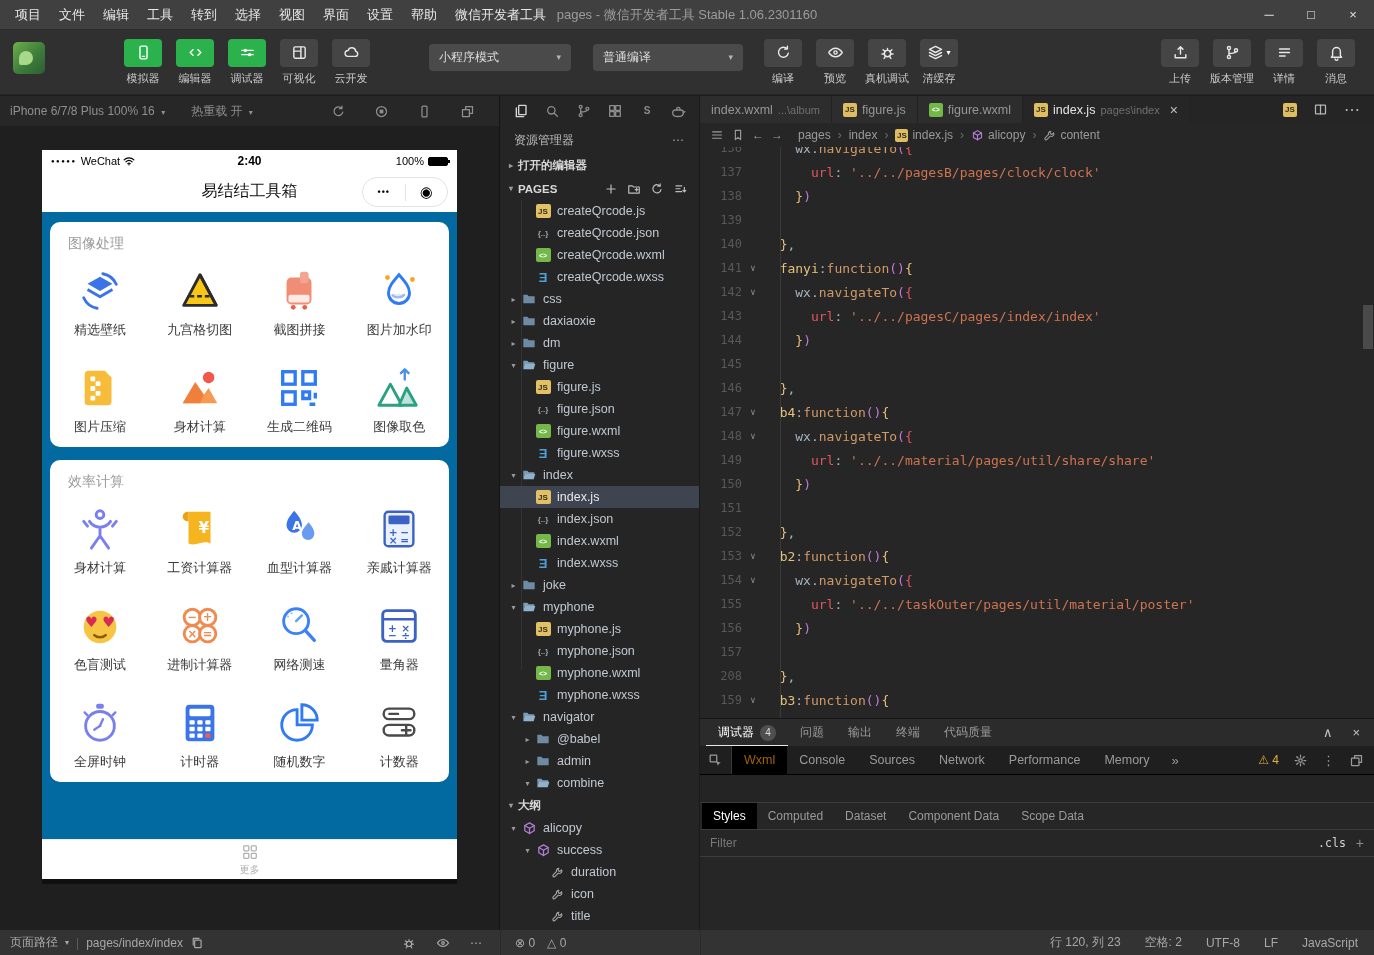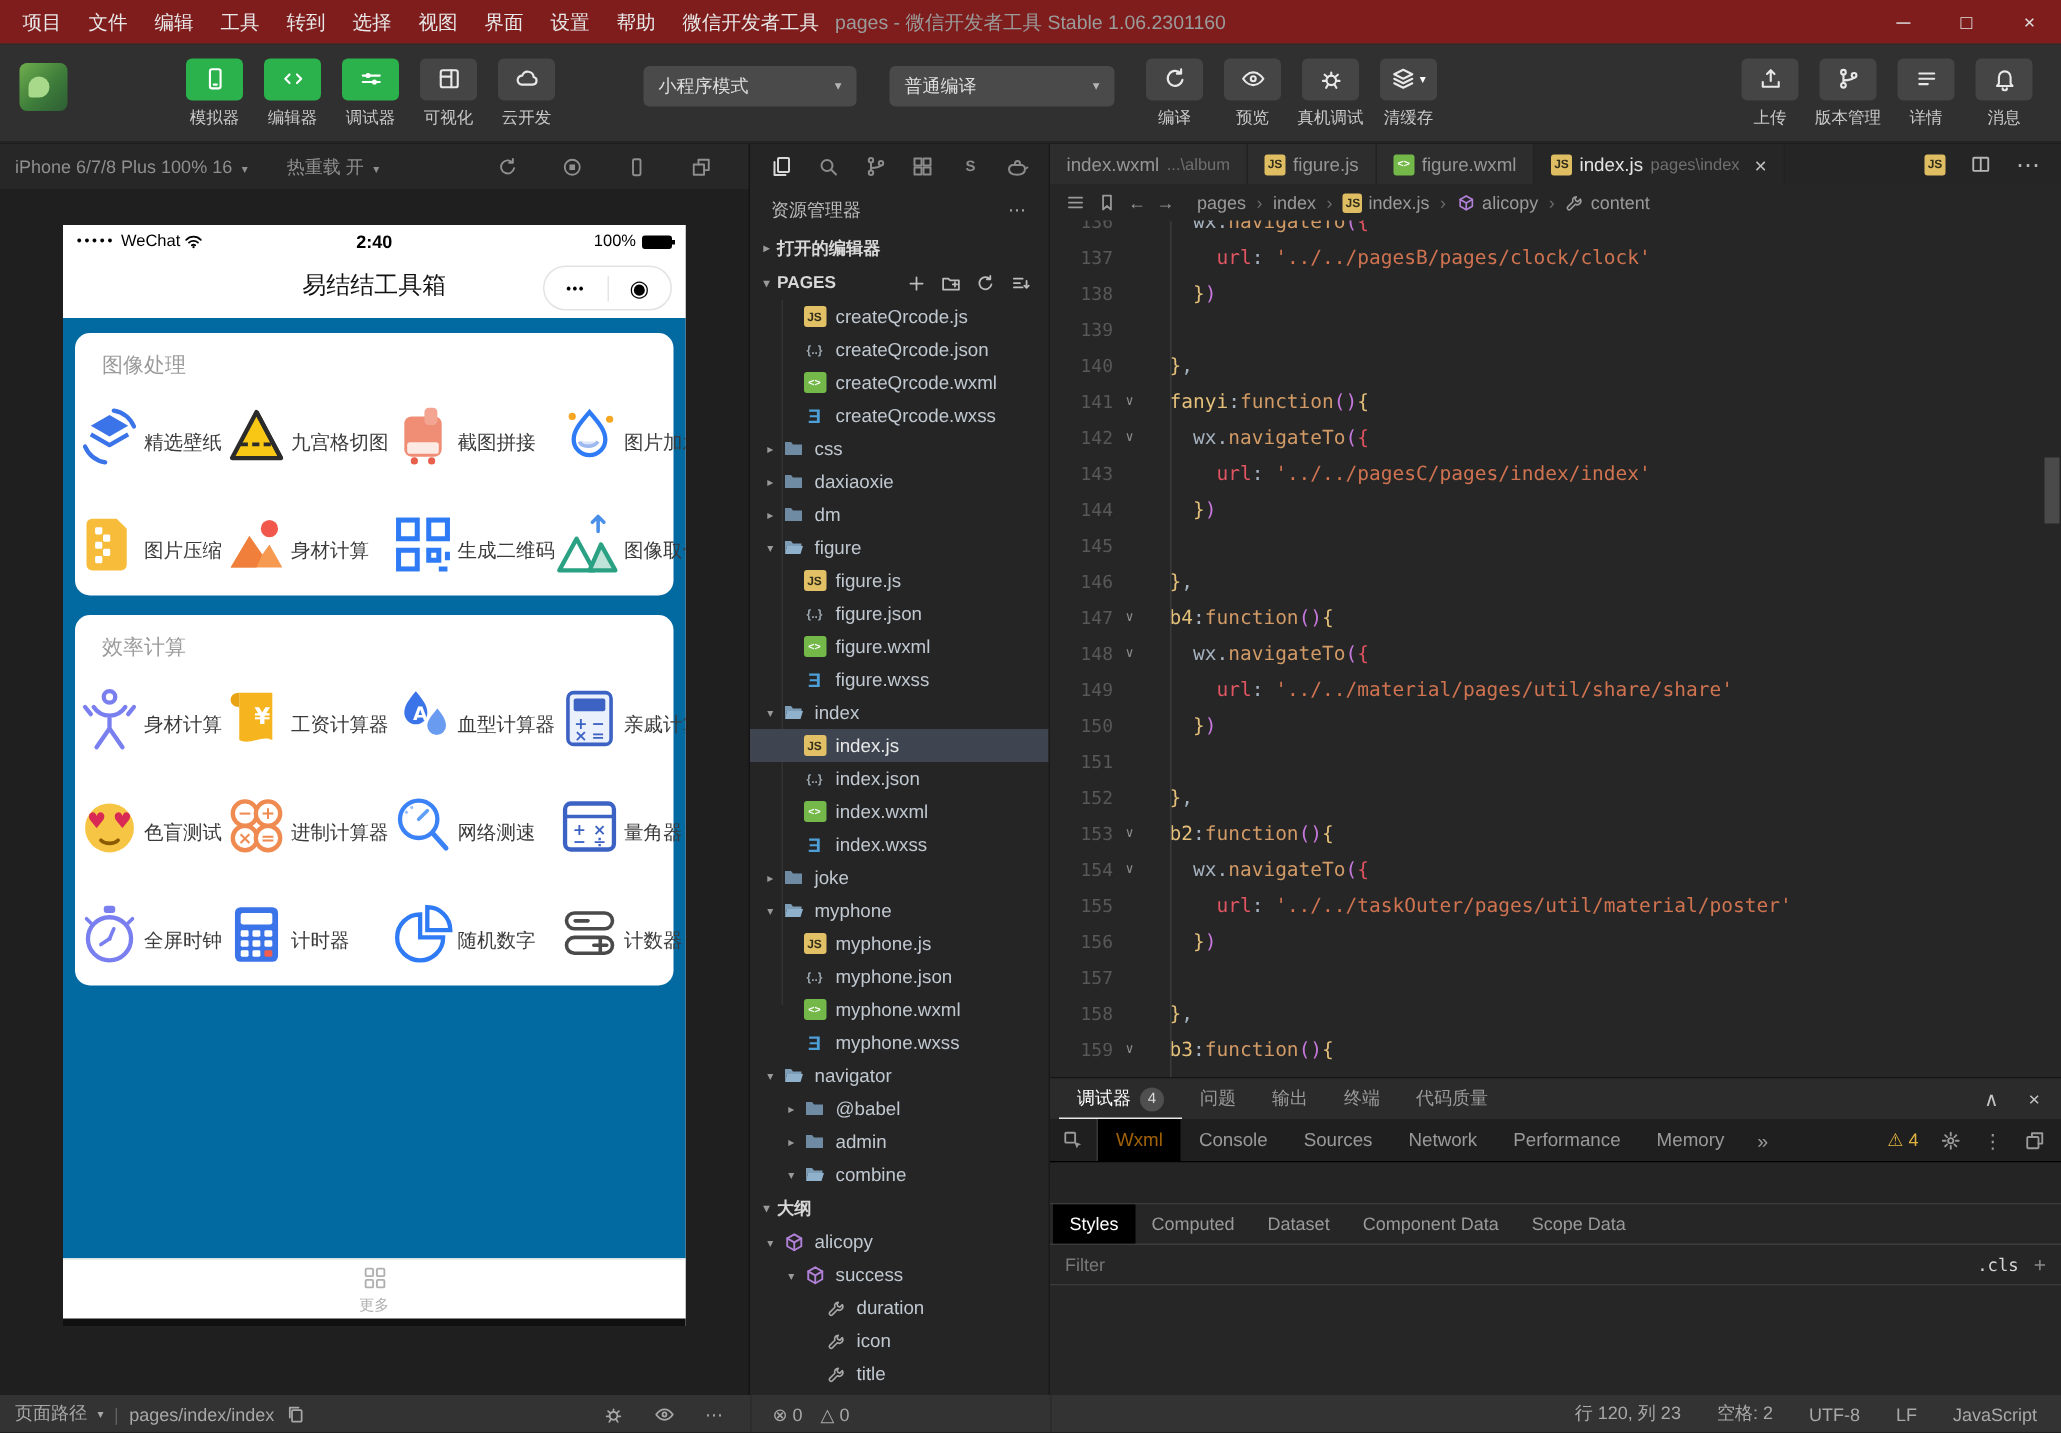--- a/index.html
+++ b/index.html
@@ -1,19 +1,19 @@
 <!DOCTYPE html>
 <html><head>
 <meta charset="utf-8">
 <style>
 *{margin:0;padding:0;box-sizing:border-box}
 html,body{width:1374px;height:955px;overflow:hidden;background:#1e1e1e;font-family:"Liberation Sans",sans-serif}
 .app{position:relative;width:1374px;height:955px;background:#1e1e1e;overflow:hidden}
 
-.titlebar{height:30px;background:#7f1d1d;display:flex;align-items:center;position:relative;border-bottom:1px solid #2b2b2b}
+.titlebar{height:30px;background:#404040;display:flex;align-items:center;position:relative;border-bottom:1px solid #2b2b2b}
 .menus{display:flex;align-items:center;padding-left:6px}
 .menus span{color:#e8e8e8;font-size:13px;padding:0 9px;cursor:default}
 .tb-title{position:absolute;left:50%;top:0;transform:translateX(-50%);line-height:30px;color:#9b9b9b;font-size:13px;white-space:nowrap}
 .winctl{margin-left:auto;display:flex;color:#e0e0e0}
 .winctl span{width:42px;text-align:center;font-size:13px;line-height:30px}
 
 .toolbar{height:65px;background:#303030;display:flex;align-items:center;border-bottom:1px solid #232323}
 .avatar{width:32px;height:32px;border-radius:5px;margin:0 0 8px 13px;background:linear-gradient(135deg,#6fae4e 0%,#3e7d3a 55%,#2d5d34 100%);position:relative;overflow:hidden}
 .avatar:after{content:"";position:absolute;left:6px;top:9px;width:14px;height:14px;border-radius:50% 50% 50% 2px;background:#a8d98a}
 .tgroup{display:flex}
@@ -50,21 +50,21 @@
 .pnav .ntitle{text-align:center;line-height:38px;font-size:16px;color:#111}
 .capsule{position:absolute;right:9px;top:5px;width:86px;height:30px;border:1px solid #e3e3e3;border-radius:16px;display:flex;align-items:center;background:#fff}
 .capsule .cell{flex:1;text-align:center;color:#000}
 .capsule .divid{width:1px;height:17px;background:#e5e5e5}
 .cell.dots3{font-size:9px;letter-spacing:1px;font-weight:bold}
 .cell.target{font-size:15px}
 .pcontent{flex:1;background:#0369a1;padding:10px 8px 0;overflow:hidden}
 .card{background:#fff;border-radius:10px;margin-bottom:13px}
 .card-title{font-size:14px;color:#9b9b9b;padding:13px 0 0 18px}
 .grid{display:grid;grid-template-columns:repeat(4,1fr)}
-.gitem{display:flex;flex-direction:row;align-items:center;padding:15px 0 11px}
+.gitem{display:flex;flex-direction:column;align-items:center;padding:15px 0 11px}
 .gicon{width:46px;height:46px}
 .gicon svg{width:100%;height:100%}
 .glabel{font-size:13px;color:#3a3a3a;margin-top:7px;white-space:nowrap}
 .ptabbar{height:40px;background:#fff;border-top:1px solid #ececec;display:flex}
 .ptab{flex:1;display:flex;flex-direction:column;align-items:center;justify-content:center;color:#b0b0b0}
 .ptab.active{color:#e64340}
 .ptab .pticon{width:20px;height:20px}
 .ptab .ptlabel{font-size:10px;margin-top:1px}
 .pblack{height:5px;background:#101010}
 
@@ -1189,21 +1189,21 @@
    <span class="lnum">156</span>
    <span class="lfold"></span>
    <span class="lct" style="padding-left:4ch"><span class="tk-fn">}</span><span class="tk-pur">)</span></span>
  </div>
           <div class="cl">
    <span class="lnum">157</span>
    <span class="lfold"></span>
    <span class="lct" style="padding-left:0ch"></span>
  </div>
           <div class="cl">
-   <span class="lnum">158</span>
+   <span class="lnum">208</span>
    <span class="lfold"></span>
    <span class="lct" style="padding-left:2ch"><span class="tk-fn">}</span><span class="tk-pl">,</span></span>
  </div>
           <div class="cl">
    <span class="lnum">159</span>
    <span class="lfold">∨</span>
    <span class="lct" style="padding-left:2ch"><span class="tk-fn">b3</span><span class="tk-pl">:</span><span class="tk-or">function</span><span class="tk-pur">(</span><span class="tk-pur">)</span><span class="tk-fn">{</span></span>
  </div>
           <div class="vsb"></div>
         </div>

